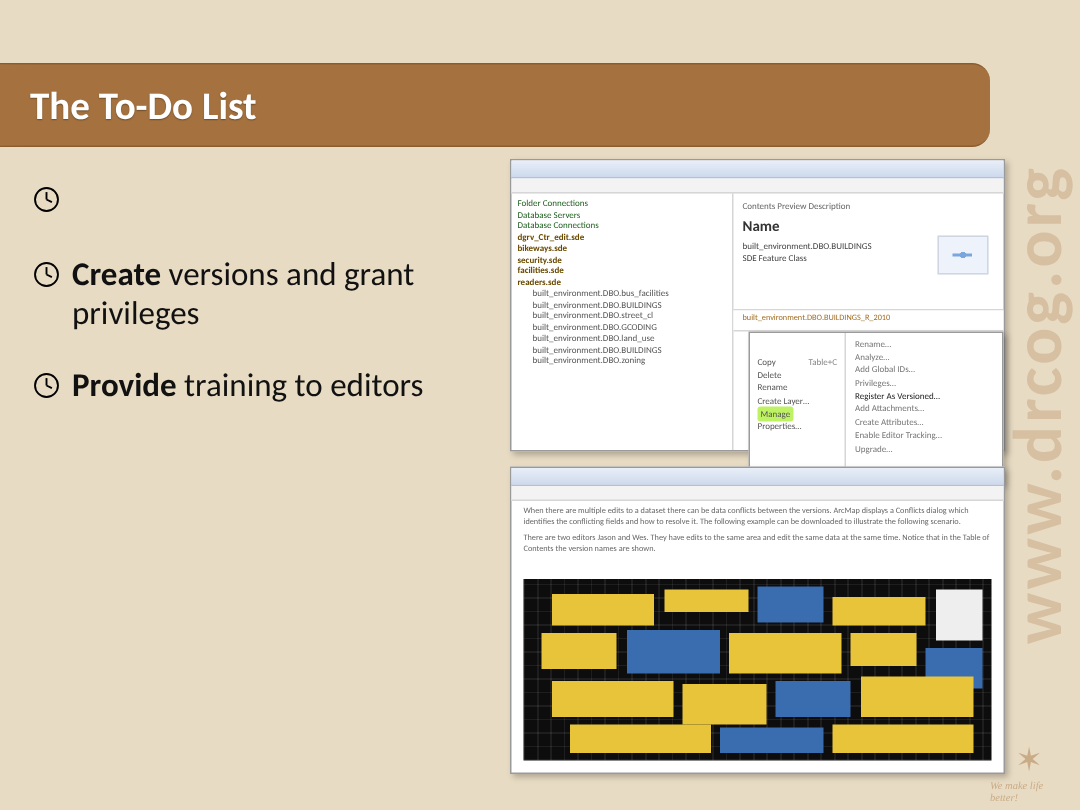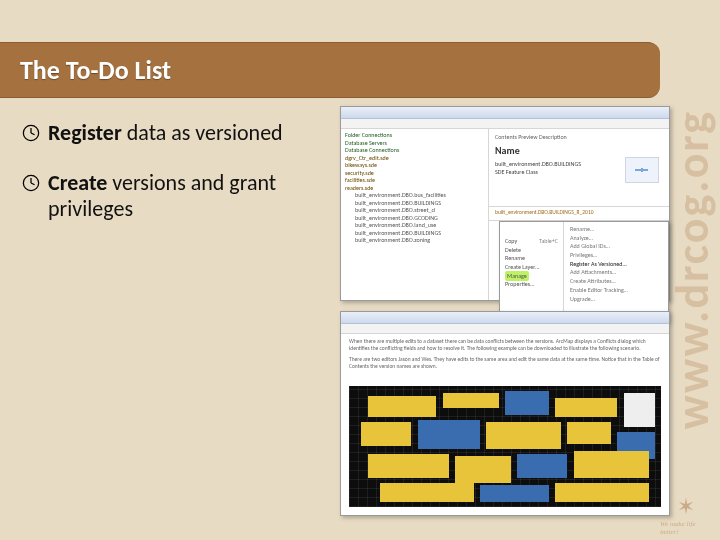--- a/index.html
+++ b/index.html
@@ -54,21 +54,21 @@
   .win .body { position: absolute; top: 22px; bottom: 0; left: 0; right: 0; }
 
   .win1 { top: 0; left: 0; width: 330px; height: 195px; }
   .win1 .tree {
     position: absolute; top: 0; left: 0; bottom: 0; width: 148px;
     border-right: 1px solid #d6d6d6; padding: 3px 4px;
     line-height: 1.25; overflow: hidden;
   }
   .win1 .tree div { white-space: nowrap; }
   .win1 .tree .f1 { color: #1f5f1f; } 
-  .win1 .tree .f2 { color: #6a4a00; }
+  .win1 .tree .f2 { color: #6a4a00; font-weight: bold; }
   .win1 .tree .ds { color: #555; padding-left: 10px; }
   .win1 .pane {
     position: absolute; top: 0; left: 148px; right: 0; height: 78px;
     border-bottom: 1px solid #d6d6d6; padding: 4px 6px;
   }
   .win1 .pane .tabs { font-size: 6px; color: #666; margin-bottom: 3px; }
   .win1 .pane .hdr { font-weight: 700; font-size: 10px; color: #333; margin-bottom: 3px; }
   .win1 .pane .row { display: flex; gap: 6px; font-size: 6px; color: #444; }
   .win1 .pane .thumb {
     position: absolute; top: 28px; right: 10px; width: 34px; height: 26px;
@@ -141,31 +141,40 @@
 
 <div class="content">
   <div class="bullet">
     <span class="clock">
       <svg width="18" height="18" viewBox="0 0 20 20">
           <circle cx="10" cy="10" r="8.5" fill="none" stroke="#000" stroke-width="1.4"></circle>
           <line x1="10" y1="10" x2="10" y2="4.5" stroke="#000" stroke-width="1.4"></line>
           <line x1="10" y1="10" x2="14" y2="12" stroke="#000" stroke-width="1.4"></line>
         </svg>
     </span>
-    <span class="bullet-text"><b>Register</b><span> data as versioned</span></span>
   </div>
   <div class="bullet">
     <span class="clock">
       <svg width="18" height="18" viewBox="0 0 20 20">
           <circle cx="10" cy="10" r="8.5" fill="none" stroke="#000" stroke-width="1.4"></circle>
           <line x1="10" y1="10" x2="10" y2="4.5" stroke="#000" stroke-width="1.4"></line>
           <line x1="10" y1="10" x2="14" y2="12" stroke="#000" stroke-width="1.4"></line>
         </svg>
     </span>
     <span class="bullet-text"><b>Create</b><span> versions and grant privileges</span></span>
+  </div>
+  <div class="bullet">
+    <span class="clock">
+      <svg width="18" height="18" viewBox="0 0 20 20">
+          <circle cx="10" cy="10" r="8.5" fill="none" stroke="#000" stroke-width="1.4"></circle>
+          <line x1="10" y1="10" x2="10" y2="4.5" stroke="#000" stroke-width="1.4"></line>
+          <line x1="10" y1="10" x2="14" y2="12" stroke="#000" stroke-width="1.4"></line>
+        </svg>
+    </span>
+    <span class="bullet-text"><b>Provide</b><span> training to editors</span></span>
   </div>
 </div>
 
 <div class="screens">
 
   <div class="win win1">
     <div class="tbar"></div>
     <div class="toolbar"></div>
     <div class="body">
       <div class="tree">

